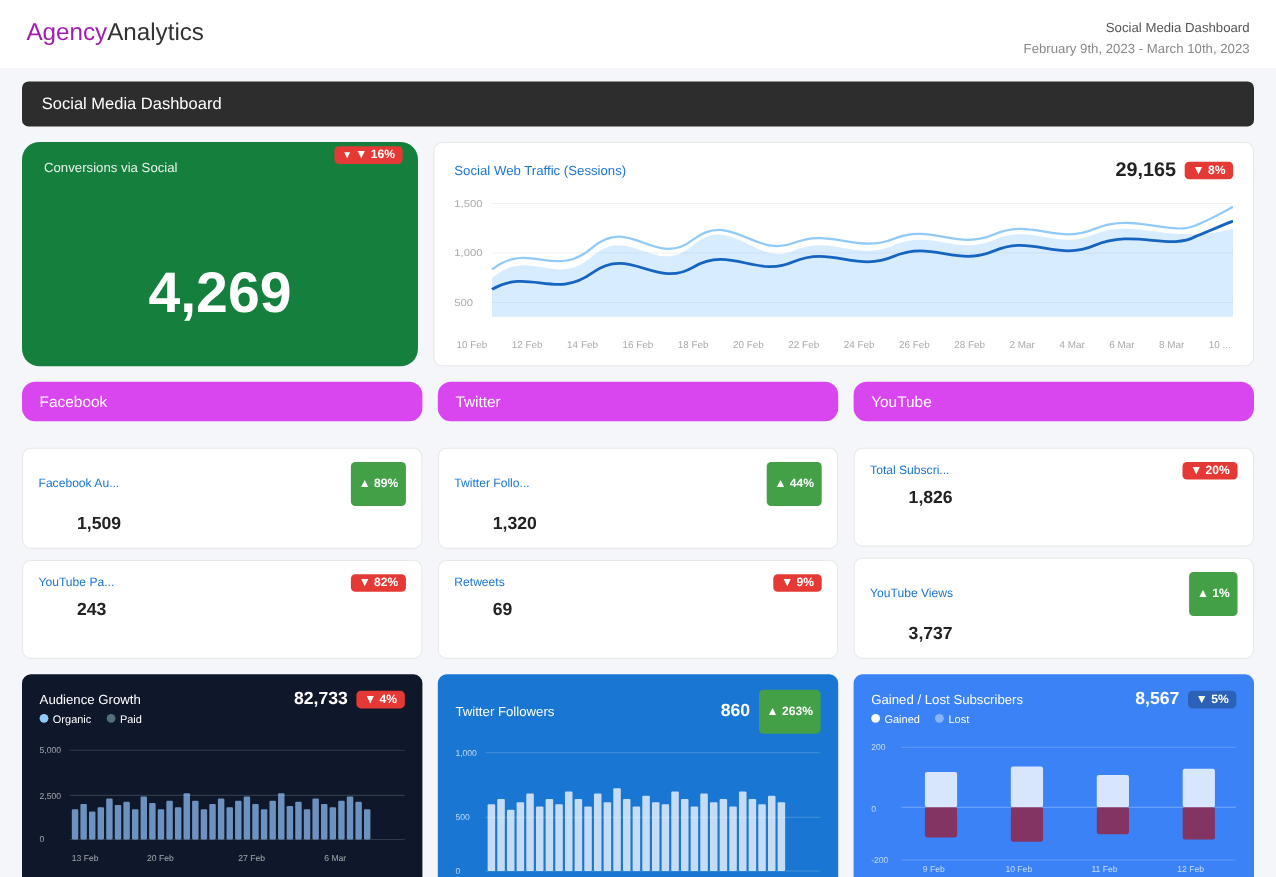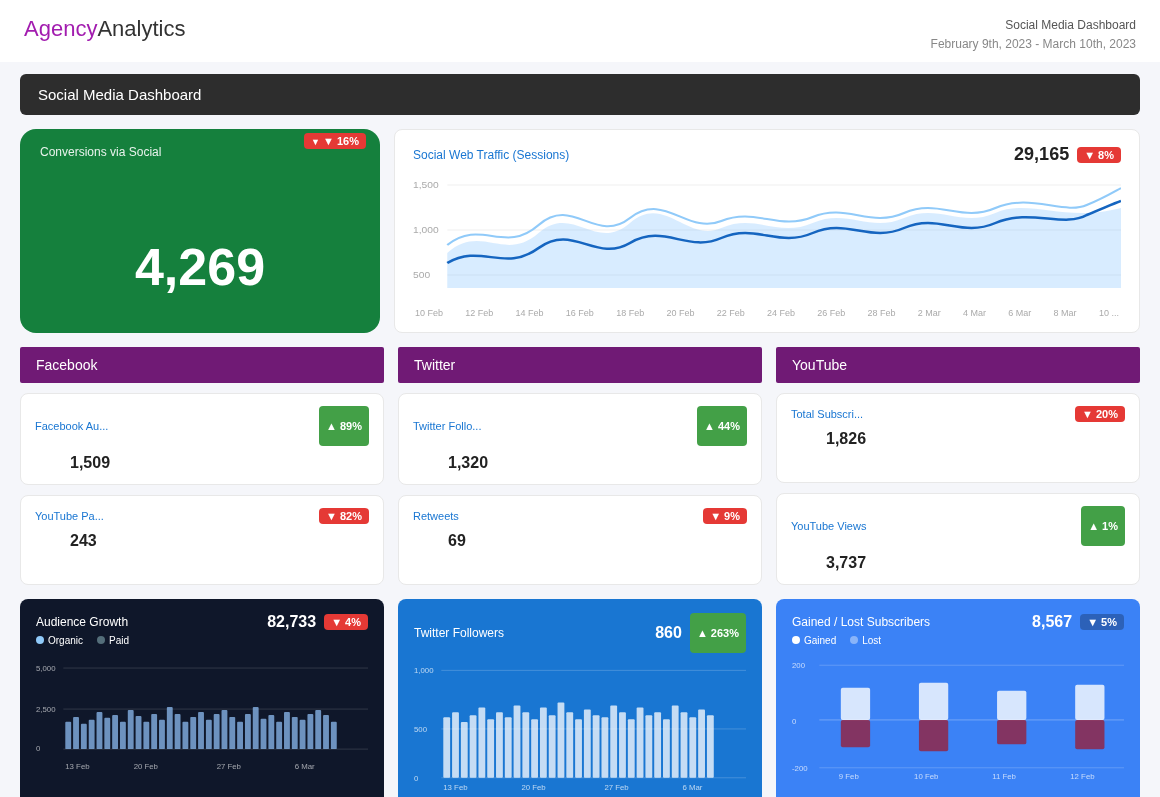--- a/index.html
+++ b/index.html
@@ -24,21 +24,21 @@
     .card-value-large { font-size: 52px; font-weight: 700; text-align: center; padding: 20px 0; }
 
     .traffic-card { flex: 1; background: #fff; border-radius: 8px; padding: 14px 18px; border: 1px solid #e8e8e8; }
     .traffic-header { display: flex; justify-content: space-between; align-items: center; margin-bottom: 8px; }
     .traffic-title { color: #1976d2; font-size: 12px; font-weight: 500; }
     .traffic-value-row { display: flex; align-items: center; gap: 8px; }
     .traffic-value { font-size: 18px; font-weight: 700; color: #222; }
     .badge-red { background: #e53935; color: #fff; border-radius: 4px; padding: 2px 7px; font-size: 11px; font-weight: 600; display: flex; align-items: center; gap: 3px; }
     .badge-green { background: #43a047; color: #fff; border-radius: 4px; padding: 14px 7px; font-size: 11px; font-weight: 600; display: flex; align-items: center; gap: 3px; }
 
-    .section-header { background: #701a75; color: #fff; border-radius: 2px; padding: 10px 16px; font-size: 14px; font-weight: 500; margin-bottom: 10px; }
+    .section-header { background: #d946ef; color: #fff; border-radius: 12px; padding: 10px 16px; font-size: 14px; font-weight: 500; margin-bottom: 24px; }
 
     .platforms-row { display: flex; gap: 14px; margin-bottom: 14px; }
     .platform-section { flex: 1; }
     .platform-metrics { display: flex; gap: 10px; flex-direction: column; }
     .metric-card { flex: 1; background: #fff; border-radius: 8px; padding: 12px 14px; border: 1px solid #e8e8e8; min-height: 90px; }
     .metric-header { display: flex; justify-content: space-between; align-items: center; margin-bottom: 6px; }
     .metric-label { color: #1976d2; font-size: 11px; font-weight: 500; }
     .metric-value { font-size: 16px; font-weight: 700; color: #222; margin-top: 8px; margin-left: 35px; }
 
     .charts-row { display: flex; gap: 14px; }

